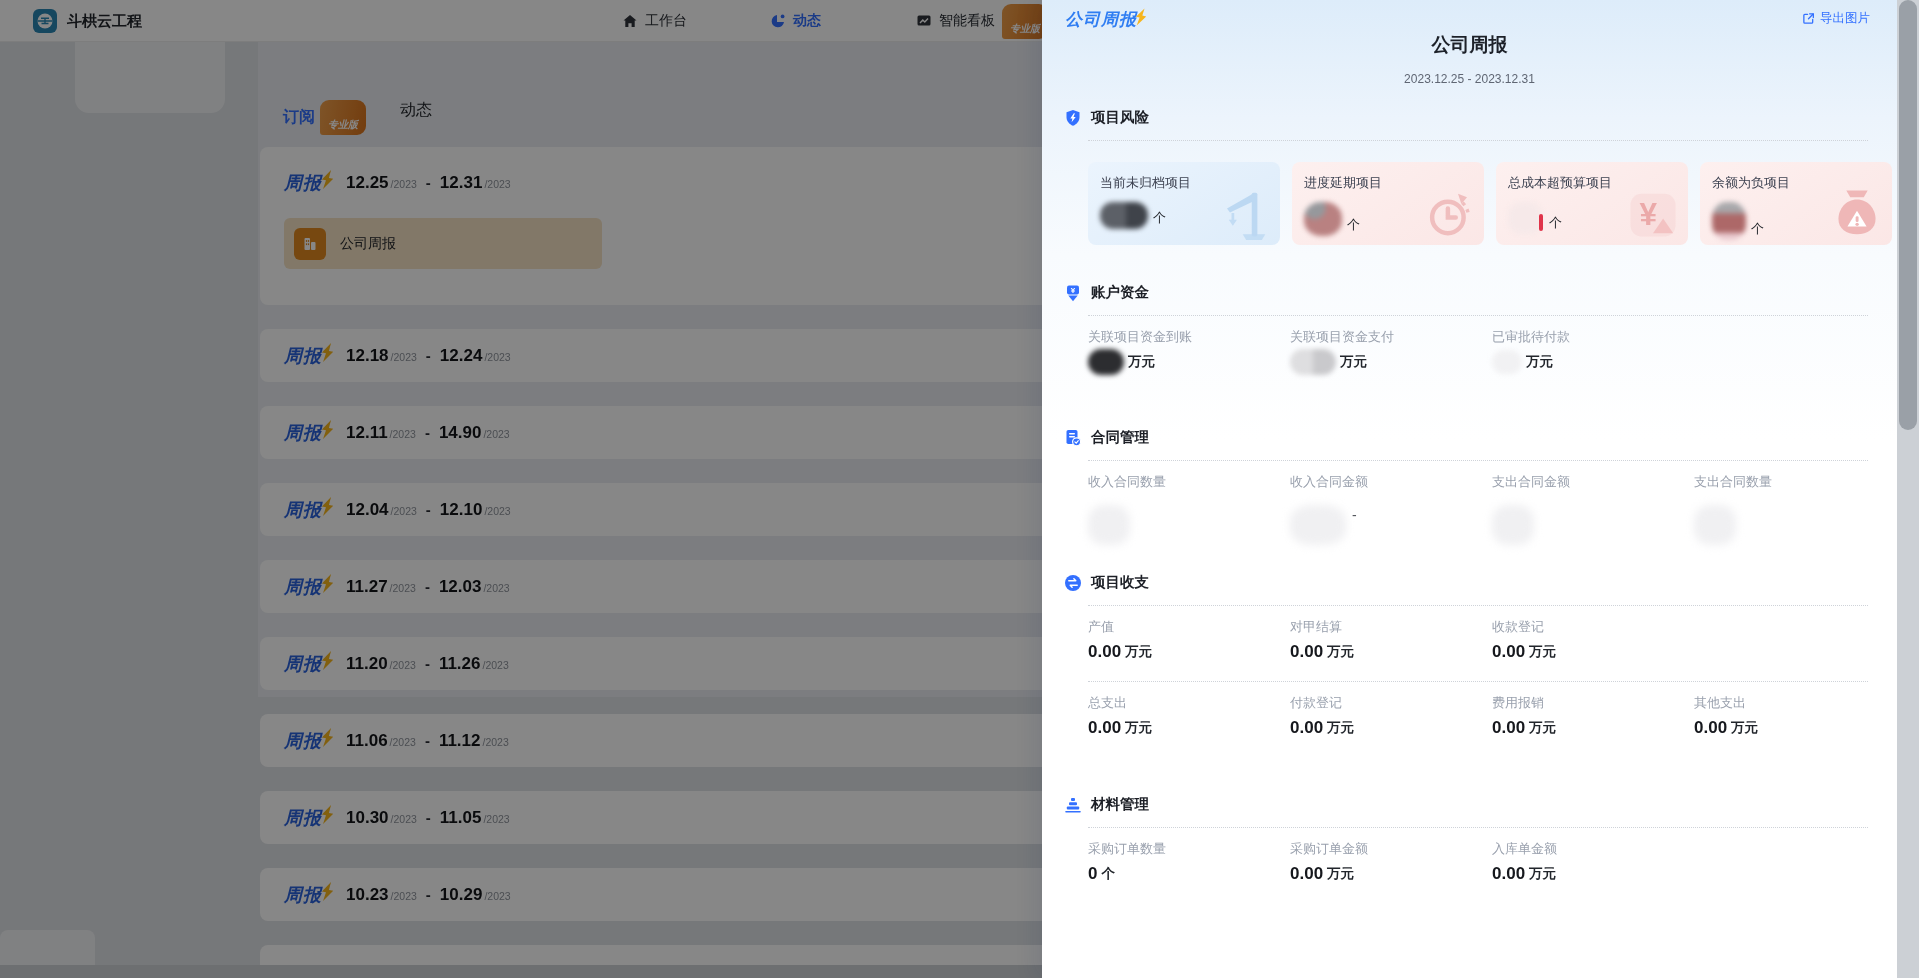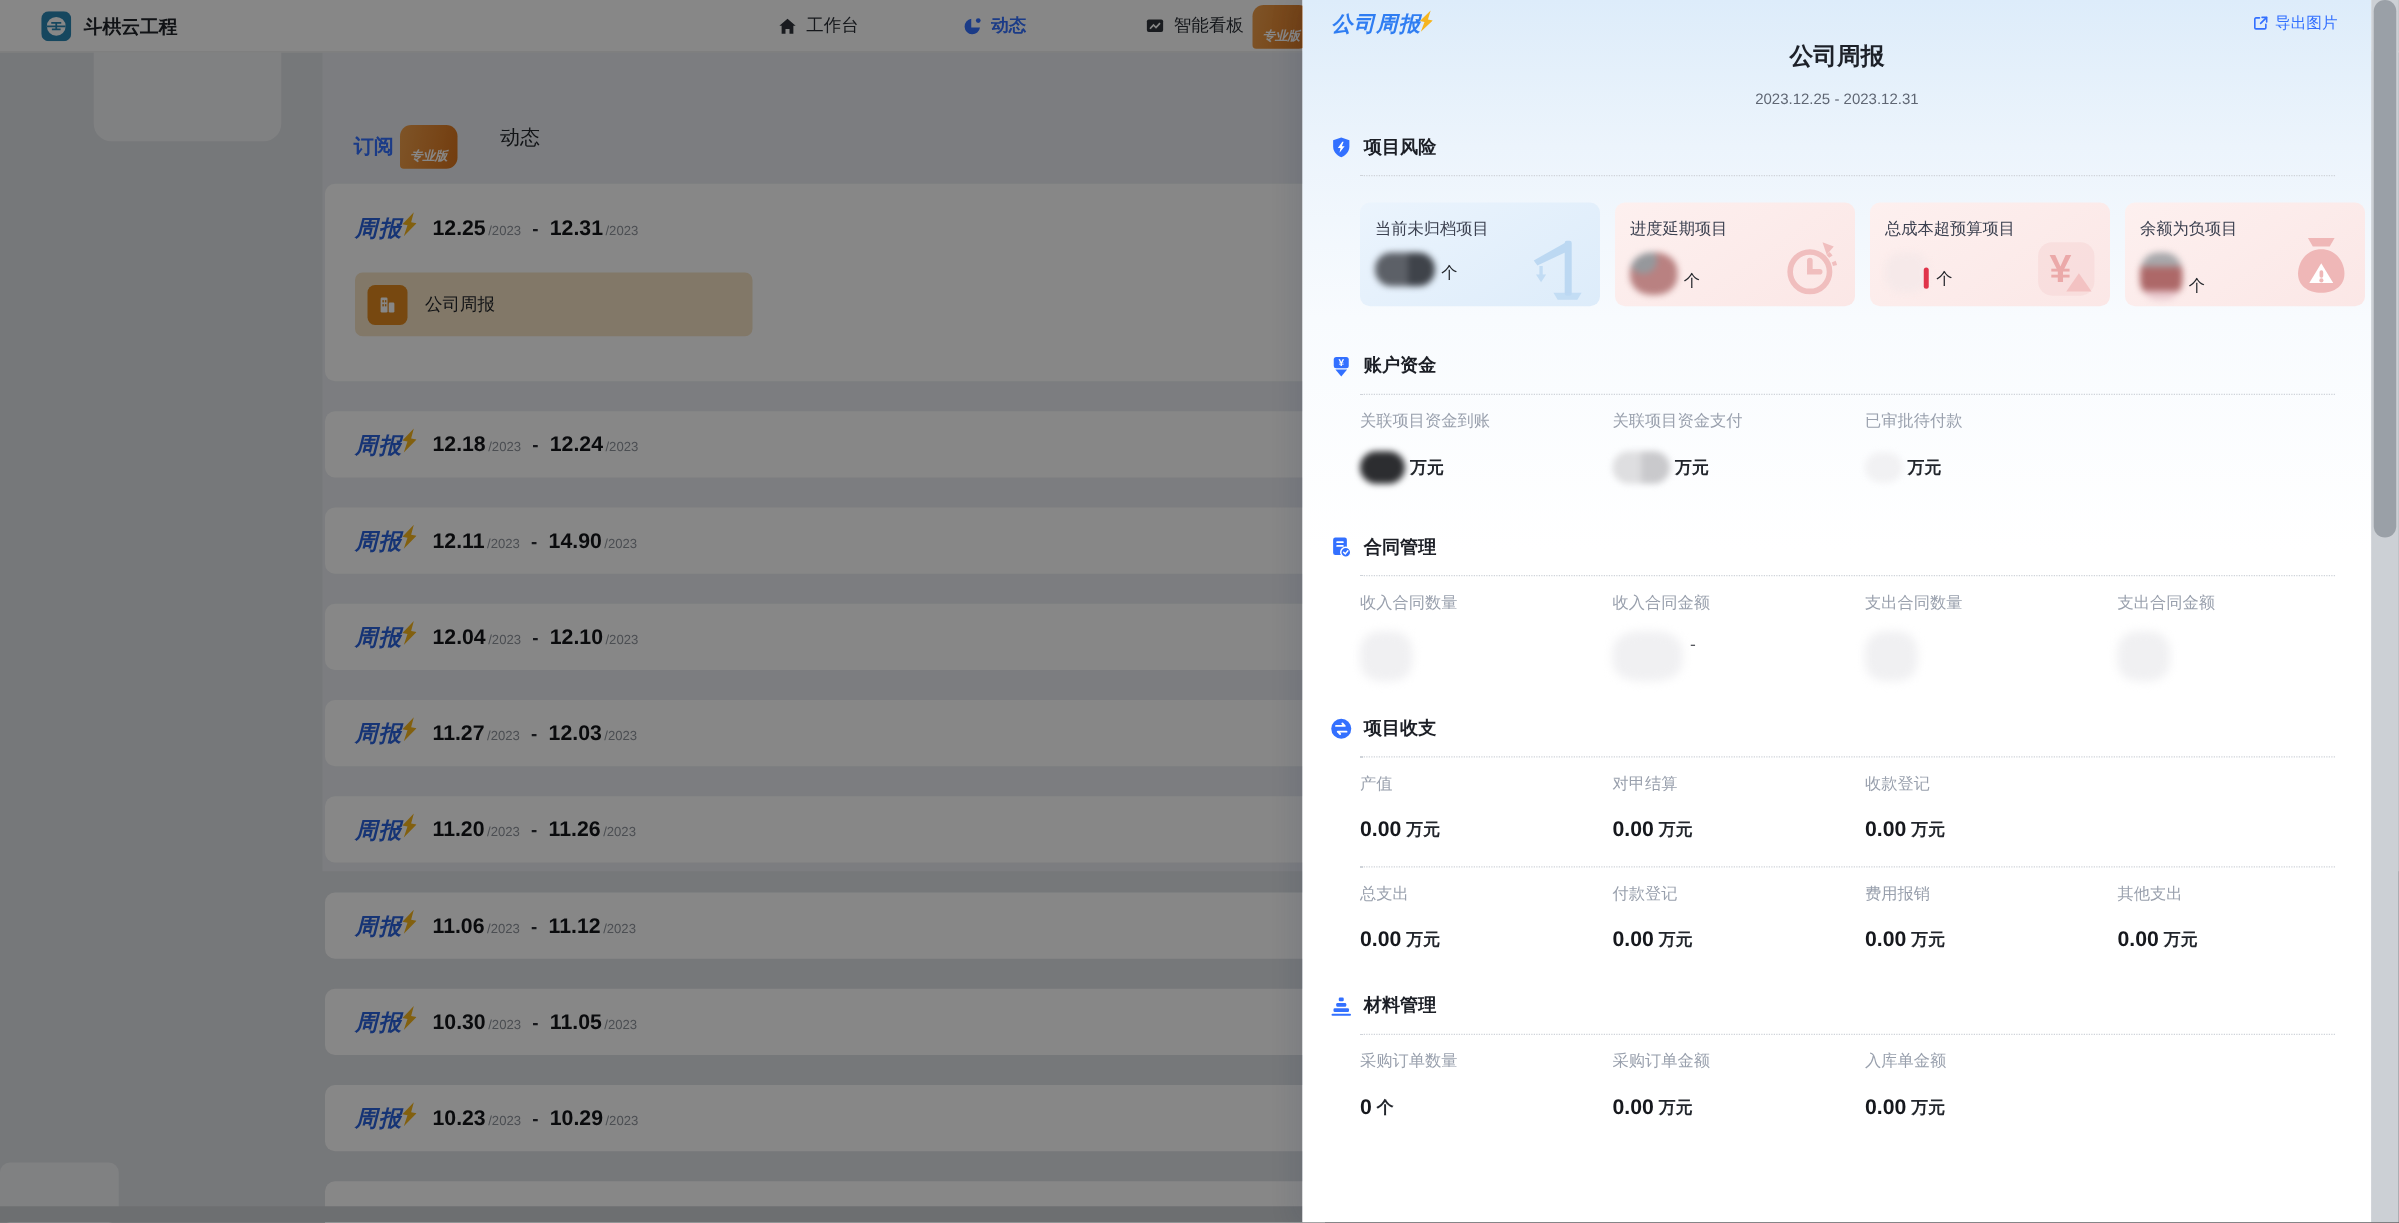--- a/index.html
+++ b/index.html
@@ -67,21 +67,21 @@
 
 .blob { display:inline-block; filter:blur(2.5px); }
 .rb1 { width:48px; height:27px; border-radius:13px; background:linear-gradient(90deg,#5c6067 55%,#3f434a 55%); }
 .rb2 { width:38px; height:34px; border-radius:45%; background:radial-gradient(circle at 28% 18%,#96989c 0 26%,#b98181 30%); }
 .rb3 { width:34px; height:32px; border-radius:40%; background:#f6e9e9; position:relative; }
 .rmark { display:inline-block; width:4px; height:17px; background:#e0344a; border-radius:2px; filter:blur(.6px); margin:0 1px 3px -8px; }
 .rb4 { width:34px; height:38px; border-radius:42%; background:linear-gradient(180deg,#a8a8ab 0 26%,#ad6868 34% 78%,#e9c9cf 84%); }
 
 .stat-grid { display:grid; grid-template-columns:repeat(4,202px); margin-top:12px; }
 .stat .slbl { font-size:13px; color:#99a0ad; }
-.stat .sval { display:flex; align-items:center; gap:2px; margin-top:14px; min-height:27px; }
+.stat .sval { display:flex; align-items:center; gap:2px; margin-top:2px; min-height:27px; }
 .sval .num { font-size:17px; font-weight:700; color:#16181d; }
 .sval .unit { font-size:13.5px; font-weight:600; color:#22262c; margin-left:2px; }
 .fb1 { width:36px; height:26px; border-radius:13px; background:#2c2d30; }
 .fb2 { width:46px; height:26px; border-radius:13px; background:linear-gradient(90deg,#dedee0 48%,#c9c9cc 52%); }
 .fb3 { width:30px; height:24px; border-radius:12px; background:#f1f1f3; }
 .cblob { width:42px; height:40px; border-radius:38%; background:#f0f0f2; filter:blur(4px); }
 .cdash { font-size:14px; color:#55585e; vertical-align:top; margin-left:4px; position:relative; top:-10px; }
 
 .vscroll { position:absolute; left:1897px; top:0; width:22px; height:978px; background:#ccd0d5; z-index:5; }
 .vthumb { position:absolute; left:2px; top:0; width:18px; height:430px; background:#9aa0a7; border-radius:9px; }
@@ -461,27 +461,27 @@
             </div>
         </div>
         <div class="stat">
           <div class="slbl">收入合同金额</div>
           <div class="sval" style="margin-top:14px;">
               <span class="cblob" style="width:56px;"></span>
               <span class="cdash">-</span>
             </div>
         </div>
         <div class="stat">
-          <div class="slbl">支出合同数量</div>
+          <div class="slbl">支出合同金额</div>
           <div class="sval" style="margin-top:14px;">
               <span class="cblob"></span>
             </div>
         </div>
         <div class="stat">
-          <div class="slbl">支出合同金额</div>
+          <div class="slbl">支出合同数量</div>
           <div class="sval" style="margin-top:14px;">
               <span class="cblob"></span>
             </div>
         </div>
       </div>
     </section>
 
     <section class="sec" style="top:573px;">
       <div class="sec-head">
         <span>

